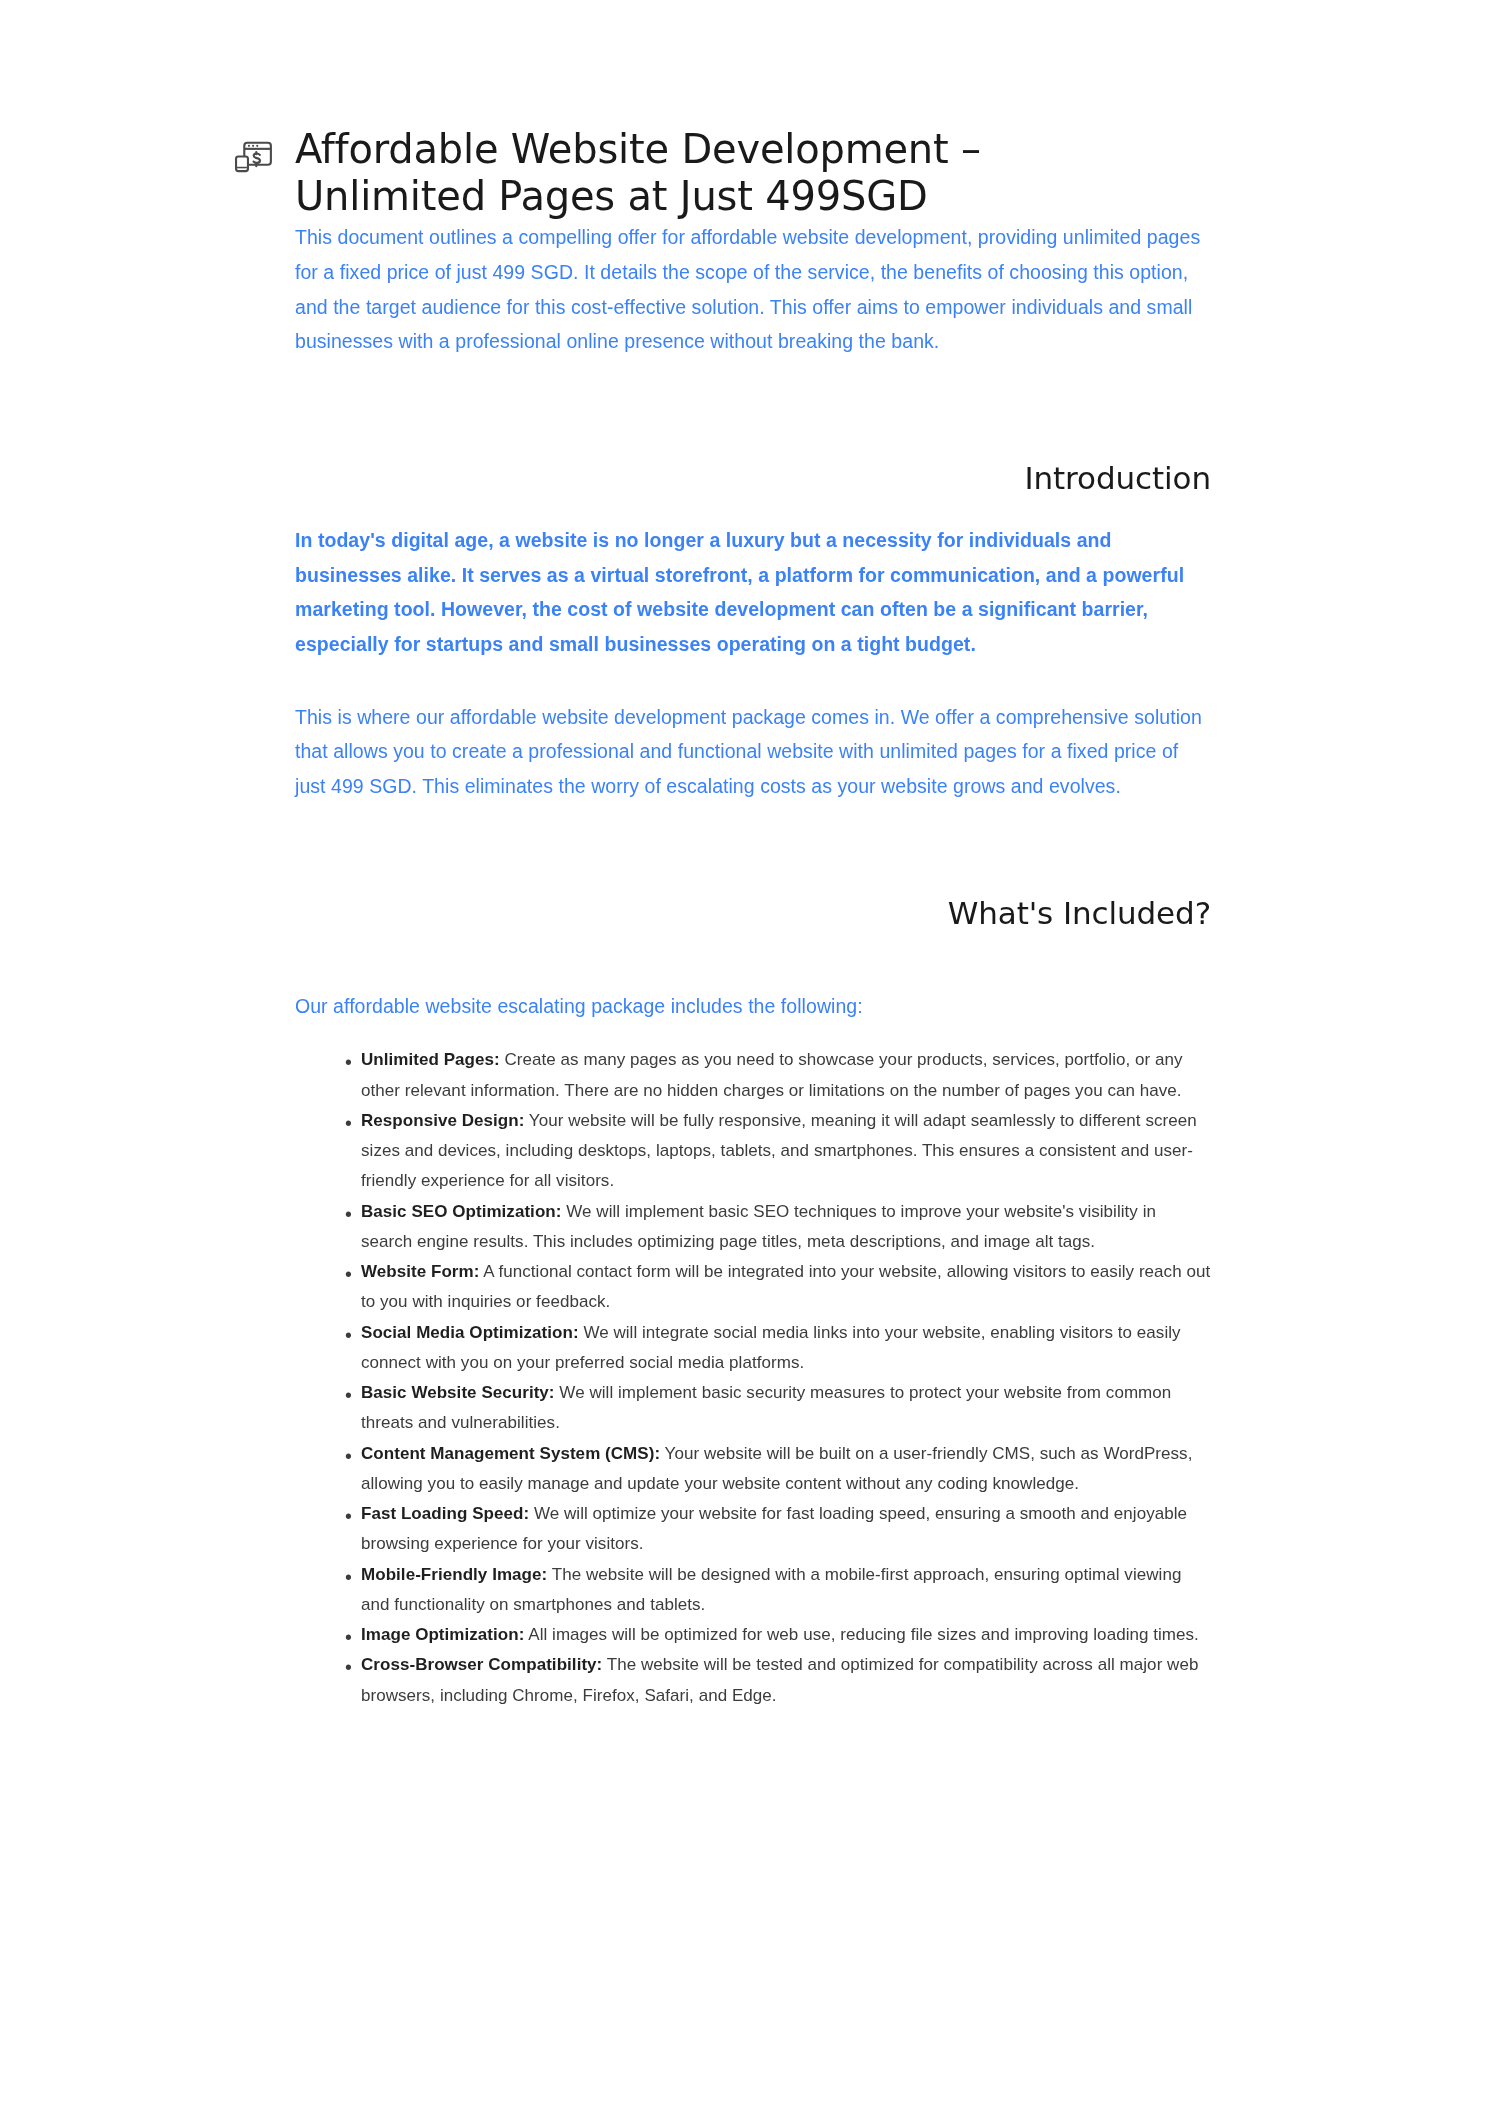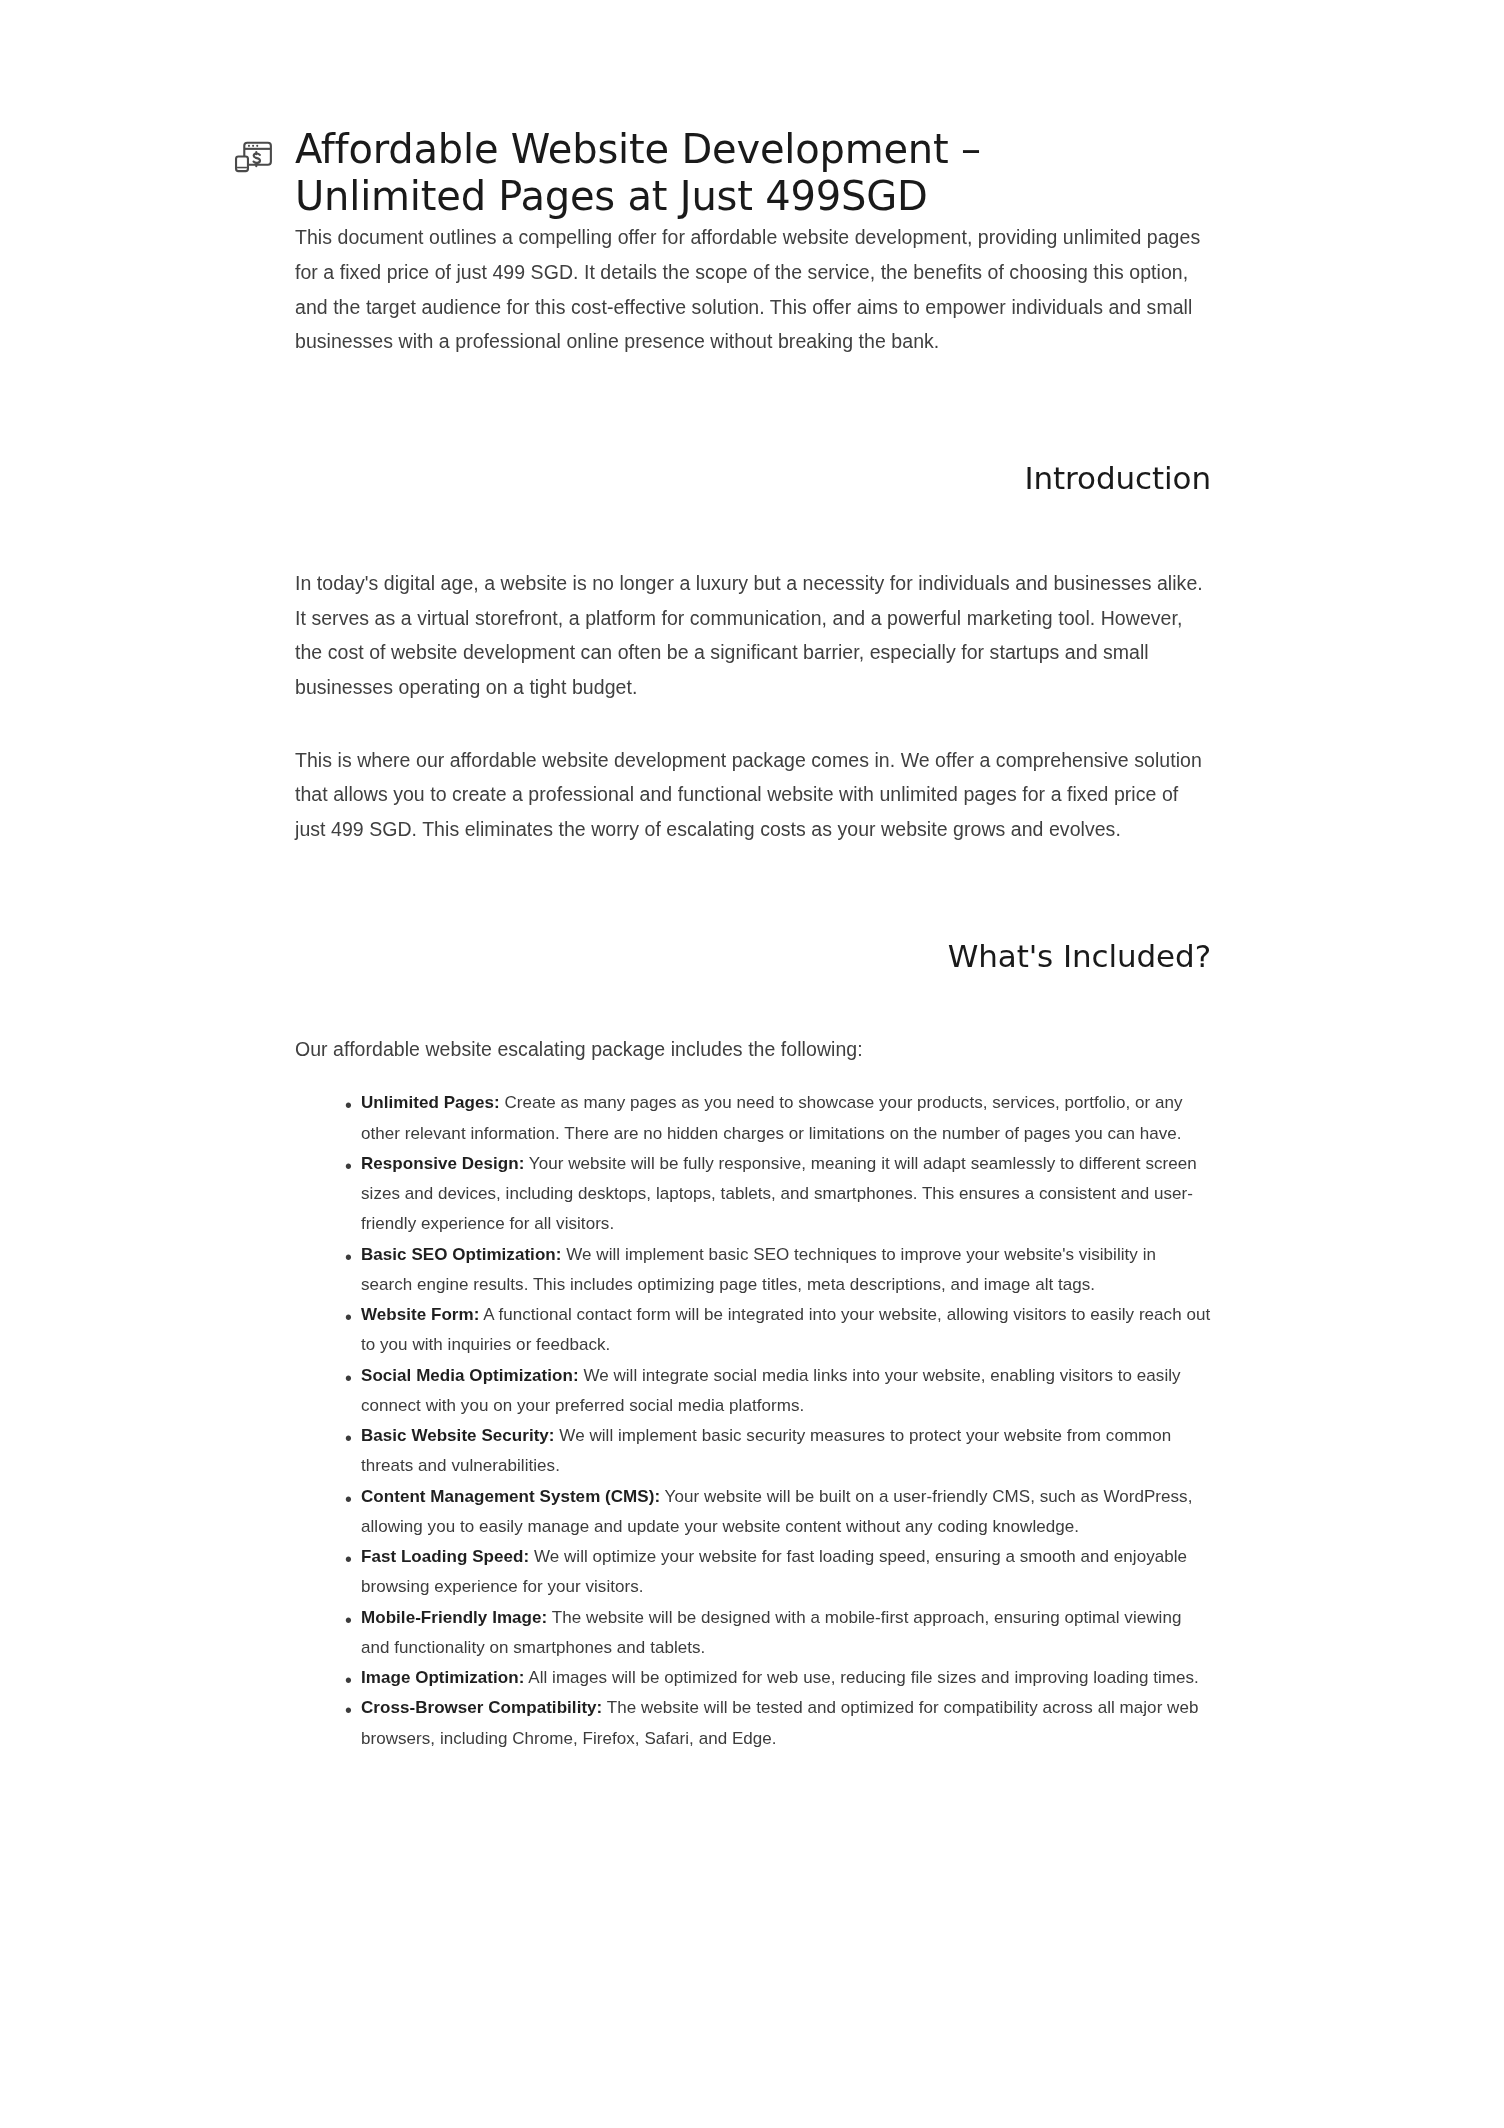--- a/index.html
+++ b/index.html
@@ -57,40 +57,40 @@
     color: #1a1a1a;
     font-family: "DejaVu Sans", "Liberation Sans", sans-serif;
     max-width: 760px;
   }
 
   
   p.para {
     margin: 0;
     font-size: 19.5px;
     line-height: 1.78;
-    color: #404040;
+    color: #3b82f6;
     letter-spacing: 0.05px;
   }
 
   .abstract { margin-top: 66px; }
 
   h2.section-heading {
     margin: 0;
     font-size: 31px;
     line-height: 1.25;
     font-weight: 400;
     letter-spacing: -0.1px;
     color: #1a1a1a;
     font-family: "DejaVu Sans", "Liberation Sans", sans-serif;
     text-align: right;
   }
 
   .sec-intro { margin-top: 100px; }
   .sec-intro .section-heading { margin-bottom: 0; }
-  .sec-intro .para-1 { margin-top: 68px; }
+  .sec-intro .para-1 { margin-top: 25px; font-weight: bold; }
   .sec-intro .para-2 { margin-top: 38px; }
 
   .sec-included { margin-top: 90px; }
   .sec-included .lead { margin-top: 56px; }
 
   
   ul.feature-list {
     margin: 22px 0 0 0;
     padding: 0 0 0 50px;
     list-style: none;

